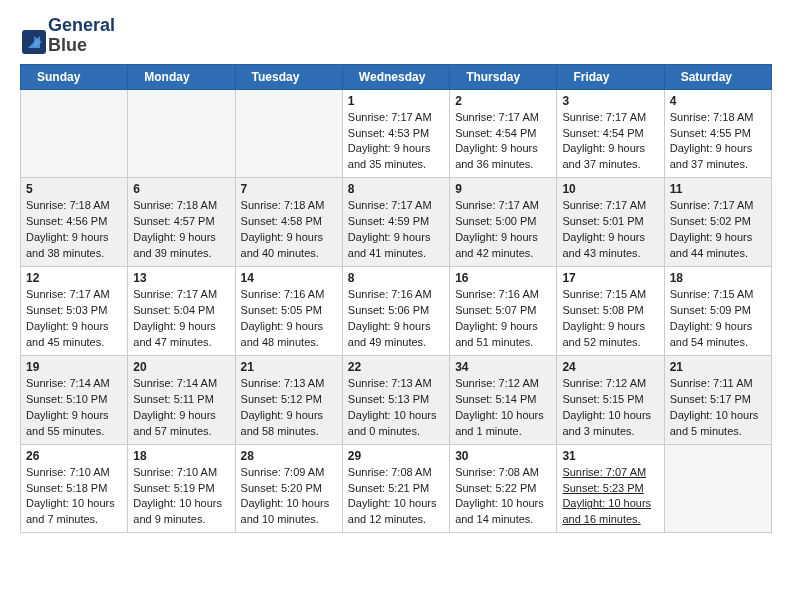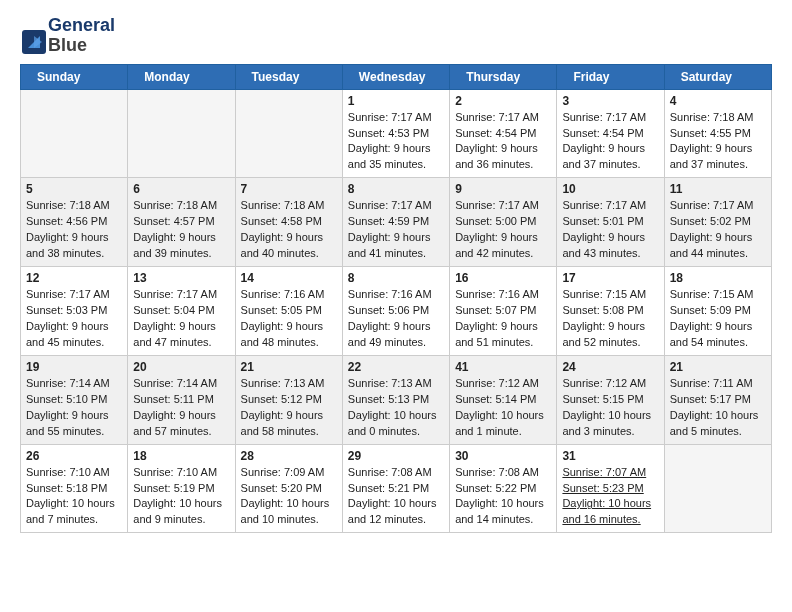--- a/index.html
+++ b/index.html
@@ -285,21 +285,21 @@
 and 58 minutes.</div>
           </td>
           <td>
             <span class="day-number">22</span>
             <div class="day-info" style="white-space: pre-line;">Sunrise: 7:13 AM
 Sunset: 5:13 PM
 Daylight: 10 hours
 and 0 minutes.</div>
           </td>
           <td>
-            <span class="day-number">41</span>
+            <span class="day-number">34</span>
             <div class="day-info" style="white-space: pre-line;">Sunrise: 7:12 AM
 Sunset: 5:14 PM
 Daylight: 10 hours
 and 1 minute.</div>
           </td>
           <td>
             <span class="day-number">24</span>
             <div class="day-info" style="white-space: pre-line;">Sunrise: 7:12 AM
 Sunset: 5:15 PM
 Daylight: 10 hours

